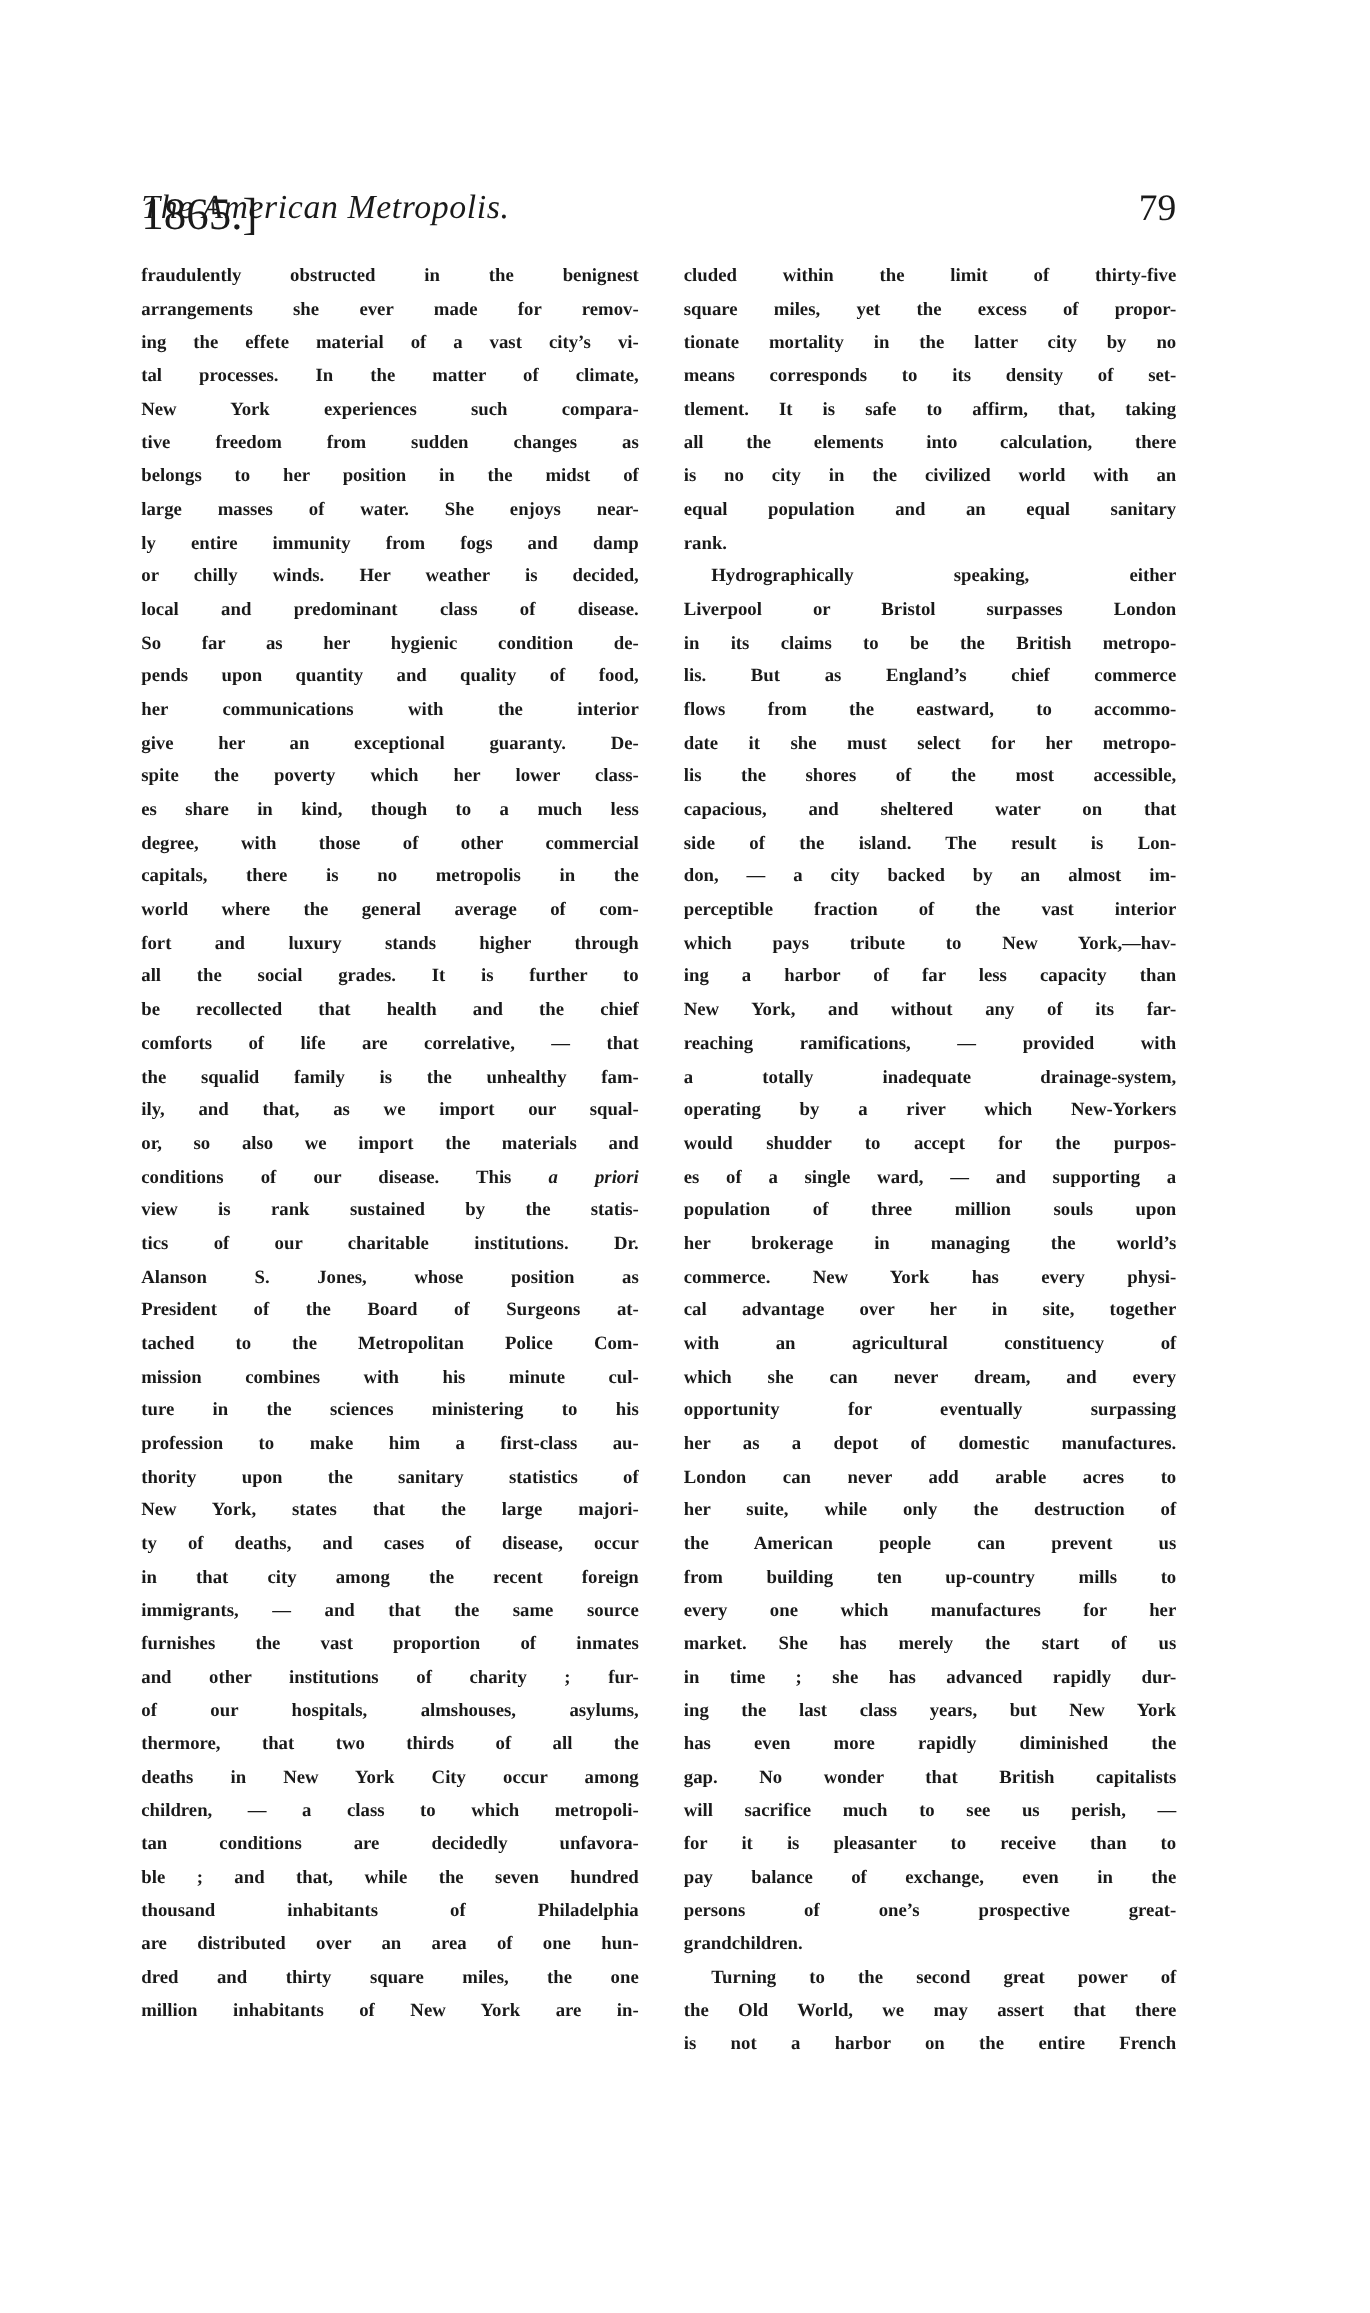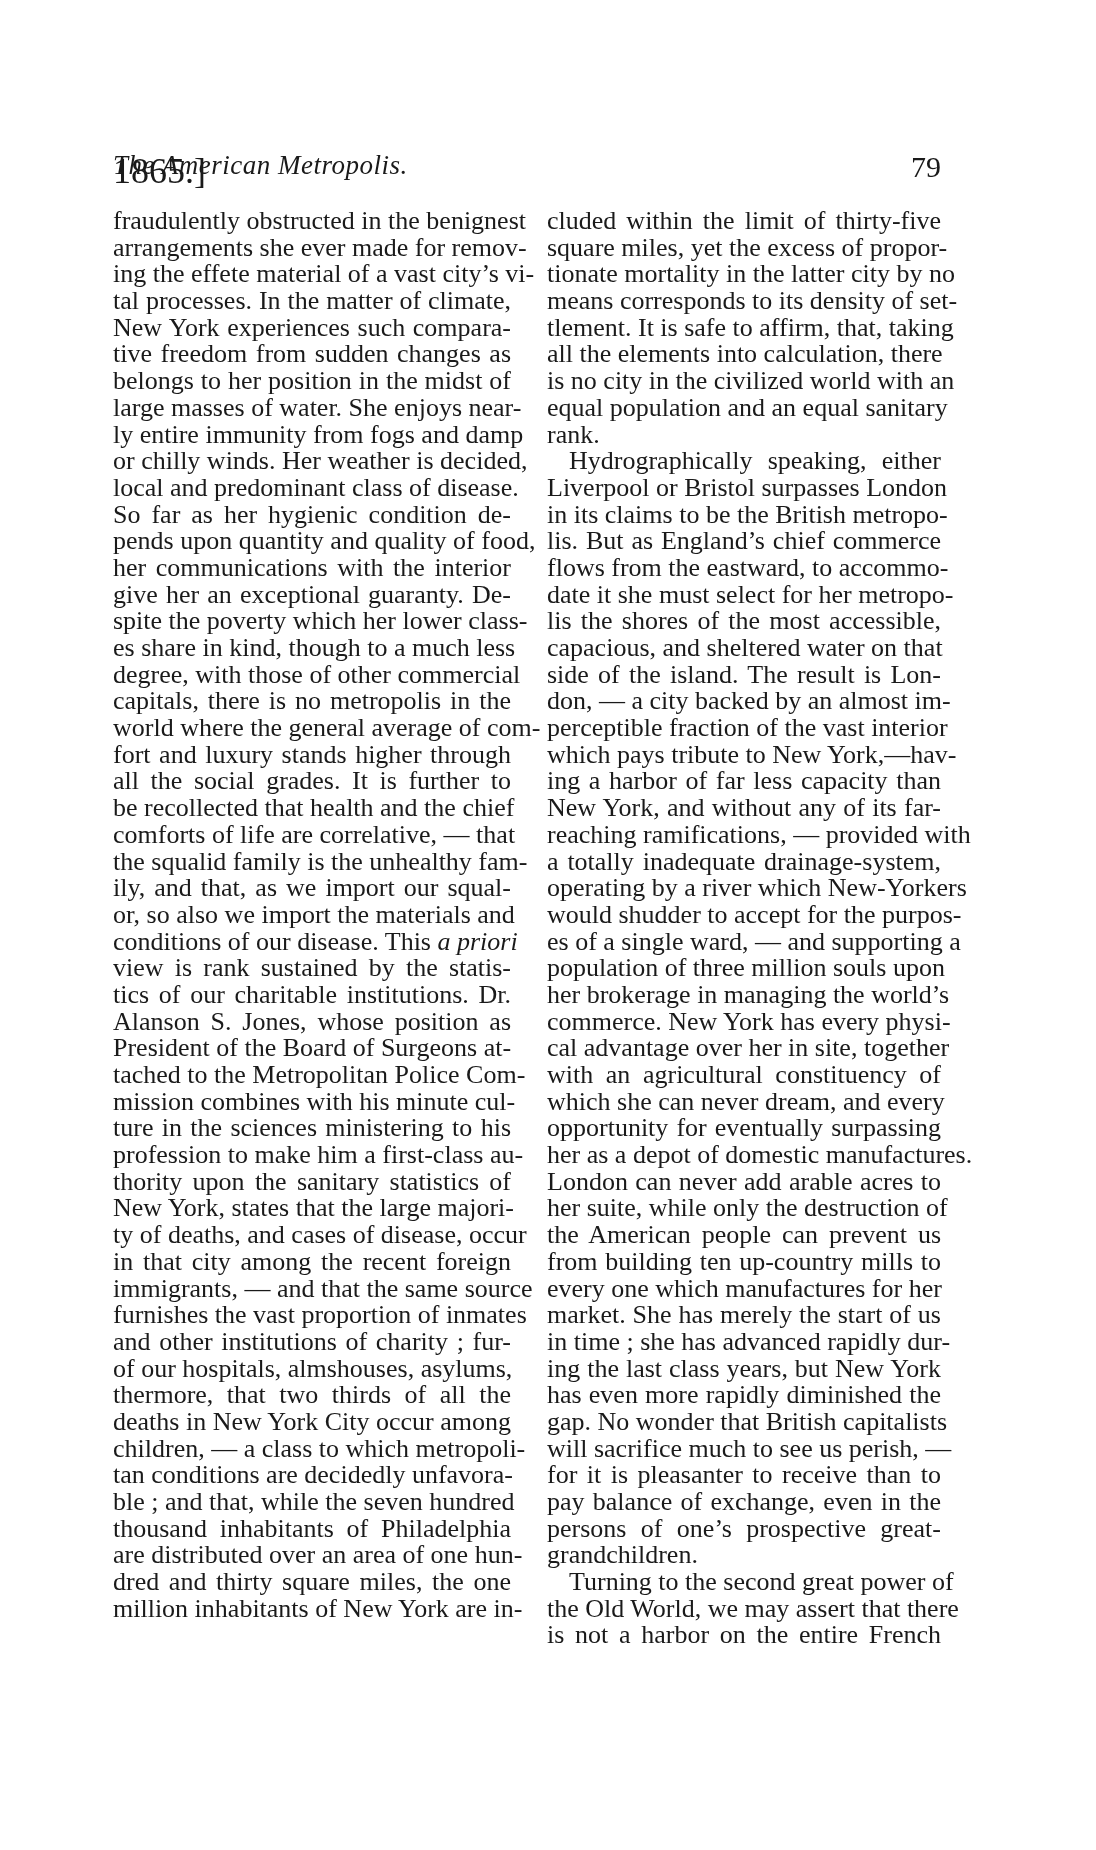--- a/index.html
+++ b/index.html
@@ -1,21 +1,21 @@
 <!DOCTYPE html>
 <html><head>
 <meta charset="utf-8">
 <style>
   html, body { margin: 0; padding: 0; background: #ffffff; }
   body { width: 1096px; height: 1850px; position: relative; overflow: hidden; color: #1a1a1a; font-family: "Liberation Serif", "DejaVu Serif", serif; }
   .header { position: absolute; top: 140px; left: 113px; width: 828px; height: 50px; }
   .hdr-year { position: absolute; left: 0; top: 10px; font-size: 36px; }
   .hdr-title { position: absolute; left: 0; right: 0; top: 10px; text-align: left; font-size: 27px; font-style: italic; letter-spacing: 0.5px; }
   .hdr-page { position: absolute; right: 0; top: 10px; font-size: 30px; margin-left: 17px; }
-  .col { position: absolute; top: 208px; font-size: 26px; line-height: 26.7px; }
+  .col { position: absolute; top: 208px; font-size: 15px; line-height: 26.7px; font-weight: bold; }
   .col-left { left: 113px; width: 398px; }
   .col-right { left: 547px; width: 394px; }
   .line { display: block; white-space: nowrap; text-align: justify; text-align-last: justify; height: 26.7px; overflow: visible; }
   .line.last { text-align-last: left; }
   .line.indent { padding-left: 22px; }
   .it { font-style: italic; }
 </style>
 </head>
 <body>
 

